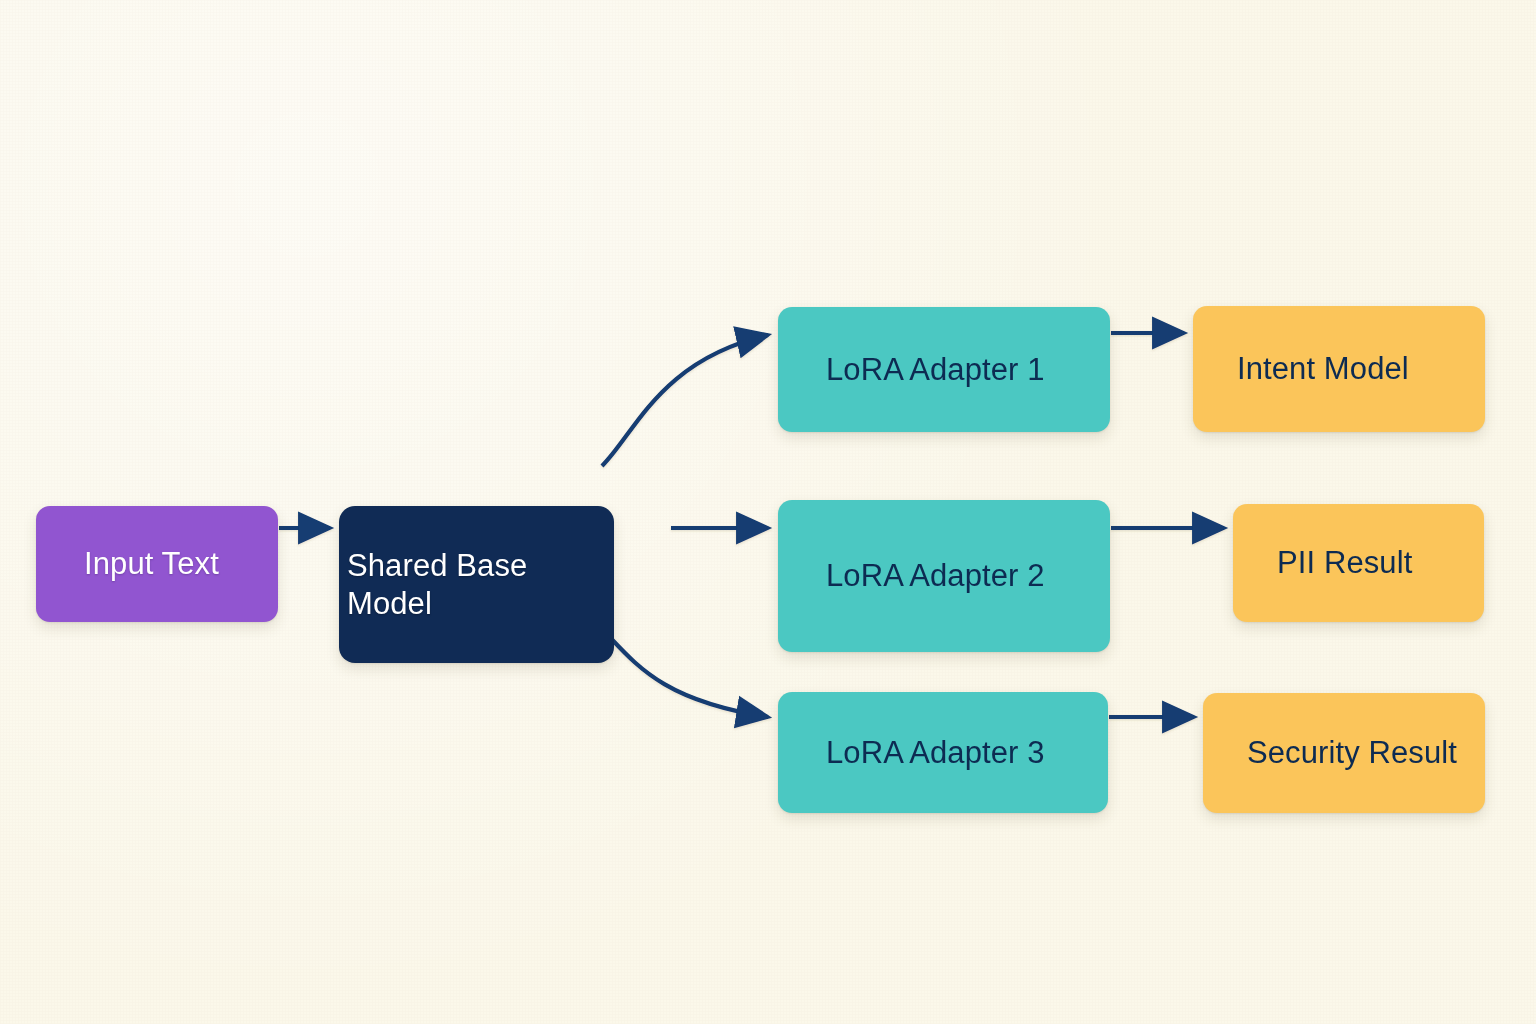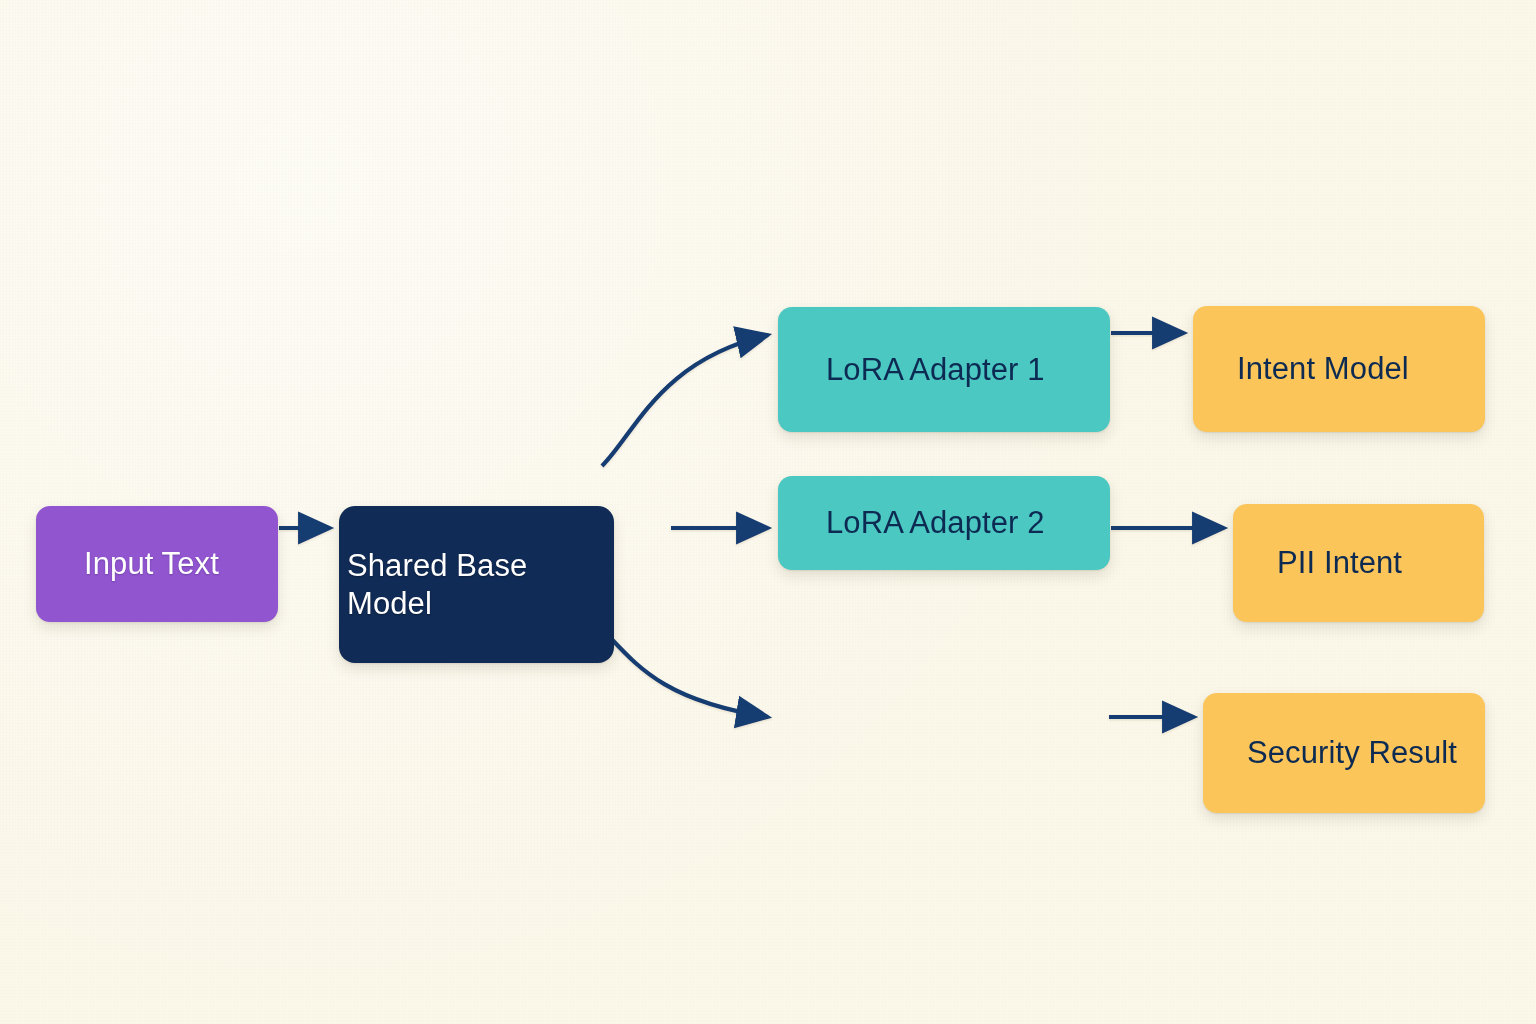--- a/index.html
+++ b/index.html
@@ -137,30 +137,33 @@
 
   <div class="node node-base" style="left:339px; top:470px; width:275px; height:157px;padding-left:8px;">
     <span class="node-label">Shared Base
 Model</span>
   </div>
 
   <div class="node node-adapter" style="left:778px; top:271px; width:332px; height:125px;">
     <span class="node-label">LoRA Adapter 1</span>
   </div>
 
-  <div class="node node-adapter" style="left:778px; top:440px; width:332px; height:94px;">
+  <div class="node node-adapter" style="left:778px; top:464px; width:332px; height:152px;">
     <span class="node-label">LoRA Adapter 2</span>
   </div>
 
+  <div class="node node-adapter" style="left:778px; top:656px; width:330px; height:121px;">
+    <span class="node-label">LoRA Adapter 3</span>
+  </div>
 
   <div class="node node-result" style="left:1193px; top:270px; width:292px; height:126px;">
     <span class="node-label">Intent Model</span>
   </div>
 
   <div class="node node-result" style="left:1233px; top:468px; width:251px; height:118px;">
-    <span class="node-label">PII Intent</span>
+    <span class="node-label">PII Result</span>
   </div>
 
   <div class="node node-result" style="left:1203px; top:657px; width:282px; height:120px;">
     <span class="node-label">Security Result</span>
   </div>
 
 </div>
 
 </body></html>

